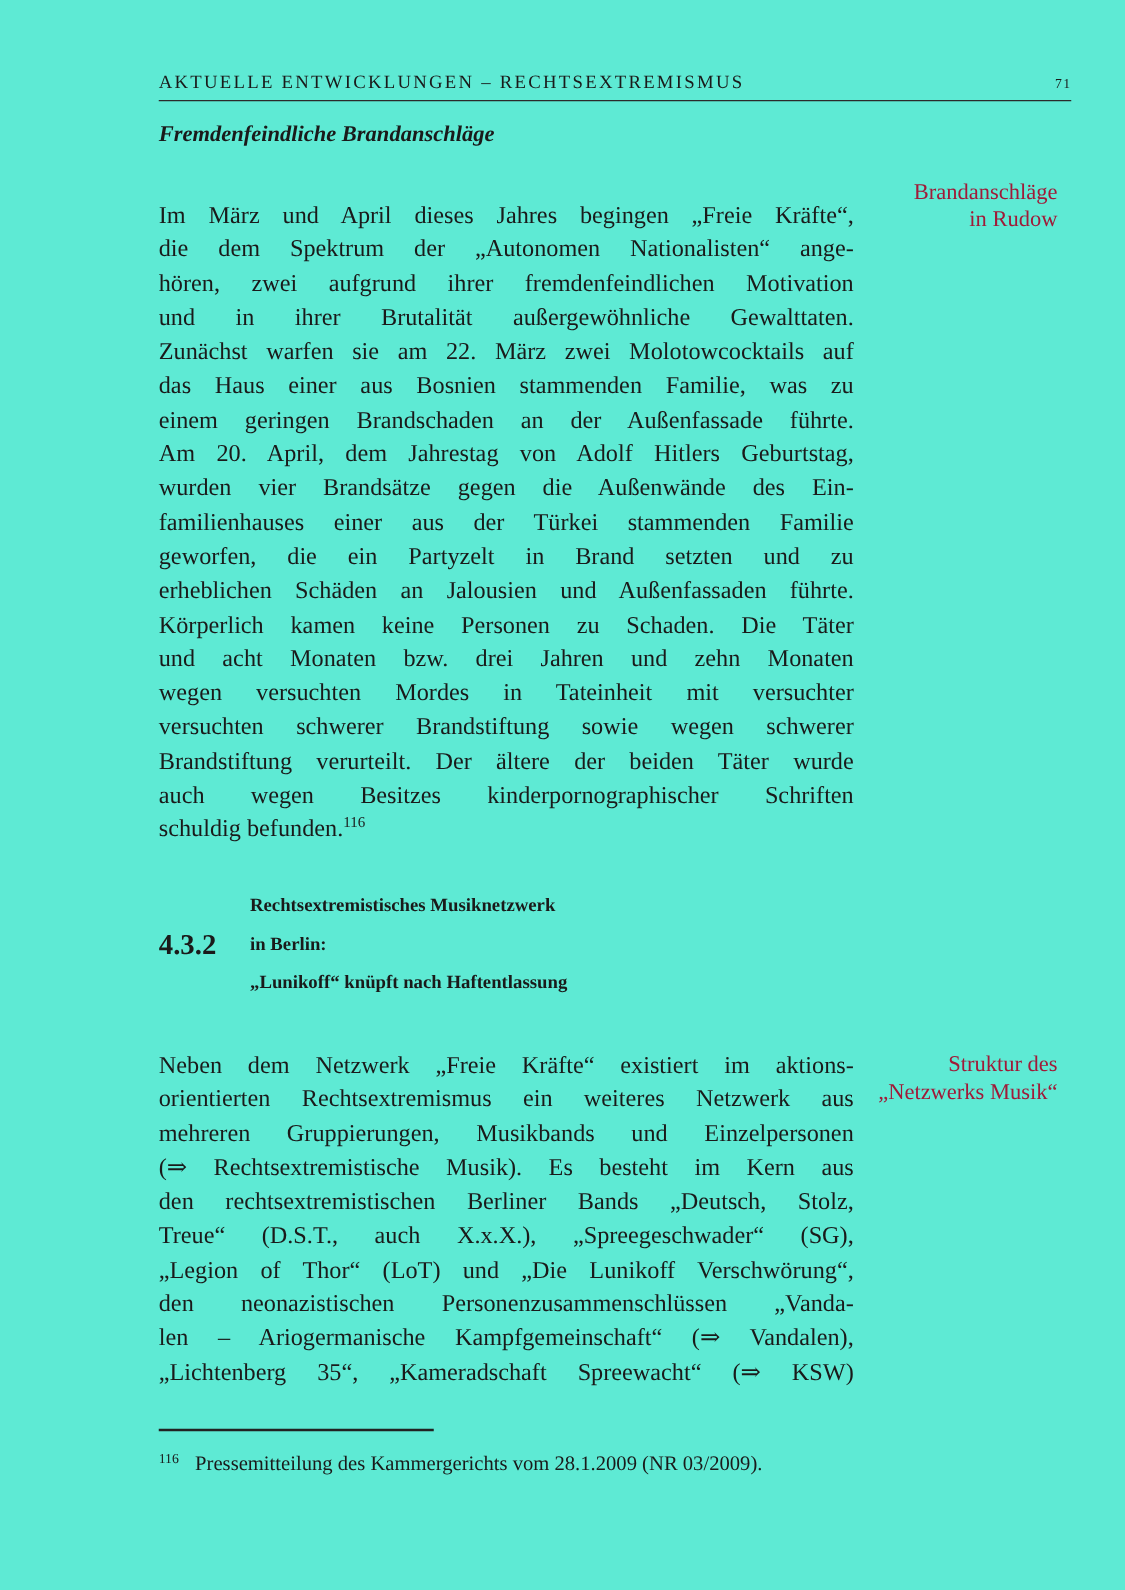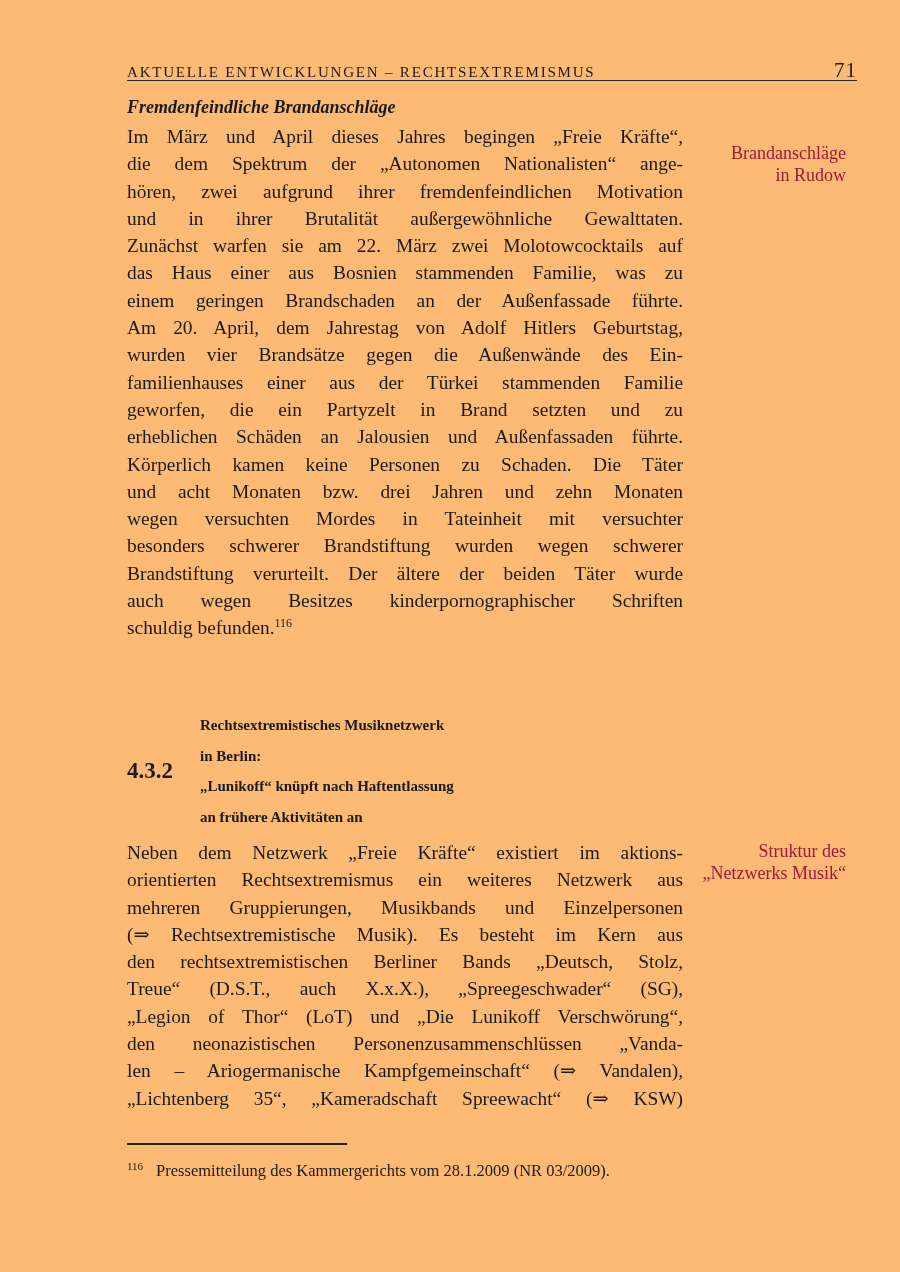--- a/index.html
+++ b/index.html
@@ -1,20 +1,20 @@
 <!DOCTYPE html>
 <html lang="de" style="--accent: #a01a38; --text: #1a1a1a;"><head>
 <meta charset="utf-8">
 <style>
   html, body { margin: 0; padding: 0; background: #ffffff; }
   .page {
     position: relative;
     width: 900px;
     height: 1272px;
-    background: #fdba74;
+    background: #5eead4;
     overflow: hidden;
     font-family: "Liberation Serif", "DejaVu Serif", serif;
     color: var(--text, #1a1a1a);
   }
 
   
   .running-header {
     position: absolute;
     left: 127px;
     right: 43px;
@@ -23,21 +23,21 @@
     display: flex;
     justify-content: space-between;
     align-items: baseline;
     border-bottom: 1.5px solid #2b2b2b;
   }
   .header-title {
     font-size: 15px;
     letter-spacing: 1.8px;
     white-space: nowrap;
   }
-  .page-number { font-size: 21px; letter-spacing: 1px; }
+  .page-number { font-size: 11px; letter-spacing: 1px; }
 
   
   .subheading {
     position: absolute;
     left: 127px;
     top: 97px;
     margin: 0;
     font-size: 18px;
     font-style: italic;
     font-weight: bold;
@@ -45,21 +45,21 @@
   }
 
   
   .para {
     position: absolute;
     left: 127px;
     width: 556px;
     font-size: 19.4px;
     line-height: 27.3px;
   }
-  .para1 { top: 123px; }
+  .para1 { top: 159px; }
   .para2 { top: 839px; }
   .jline {
     text-align: justify;
     text-align-last: justify;
   }
   .lline { text-align: left; }
   sup.fnref {
     font-size: 12px;
     vertical-align: super;
     line-height: 0;
@@ -145,39 +145,38 @@
         <div class="jline">das Haus einer aus Bosnien stammenden Familie, was zu</div>
         <div class="jline">einem geringen Brandschaden an der Außenfassade führte.</div>
         <div class="jline">Am 20. April, dem Jahrestag von Adolf Hitlers Geburtstag,</div>
         <div class="jline">wurden vier Brandsätze gegen die Außenwände des Ein-</div>
         <div class="jline">familienhauses einer aus der Türkei stammenden Familie</div>
         <div class="jline">geworfen, die ein Partyzelt in Brand setzten und zu</div>
         <div class="jline">erheblichen Schäden an Jalousien und Außenfassaden führte.</div>
         <div class="jline">Körperlich kamen keine Personen zu Schaden. Die Täter</div>
         <div class="jline">und acht Monaten bzw. drei Jahren und zehn Monaten</div>
         <div class="jline">wegen versuchten Mordes in Tateinheit mit versuchter</div>
-        <div class="jline">besonders schwerer Brandstiftung wurden wegen schwerer</div>
+        <div class="jline">versuchten schwerer Brandstiftung sowie wegen schwerer</div>
         <div class="jline">Brandstiftung verurteilt. Der ältere der beiden Täter wurde</div>
         <div class="jline">auch wegen Besitzes kinderpornographischer Schriften</div>
       </div>
     <div class="lline"><span>schuldig befunden.</span><sup class="fnref">116</sup></div>
   </div>
 
   <aside class="margin-note note1">
     <div>Brandanschläge</div>
     <div>in Rudow</div>
   </aside>
 
   <div class="section-heading">
     <span class="sec-num">4.3.2</span>
     <div class="sec-lines">
         <div class="sec-line">Rechtsextremistisches Musiknetzwerk</div>
         <div class="sec-line">in Berlin:</div>
         <div class="sec-line">„Lunikoff“ knüpft nach Haftentlassung</div>
-        <div class="sec-line">an frühere Aktivitäten an</div>
       </div>
   </div>
 
   <div class="para para2">
     <div>
         <div class="jline">Neben dem Netzwerk „Freie Kräfte“ existiert im aktions-</div>
         <div class="jline">orientierten Rechtsextremismus ein weiteres Netzwerk aus</div>
         <div class="jline">mehreren Gruppierungen, Musikbands und Einzelpersonen</div>
         <div class="jline">(⇒ Rechtsextremistische Musik). Es besteht im Kern aus</div>
         <div class="jline">den rechtsextremistischen Berliner Bands „Deutsch, Stolz,</div>

